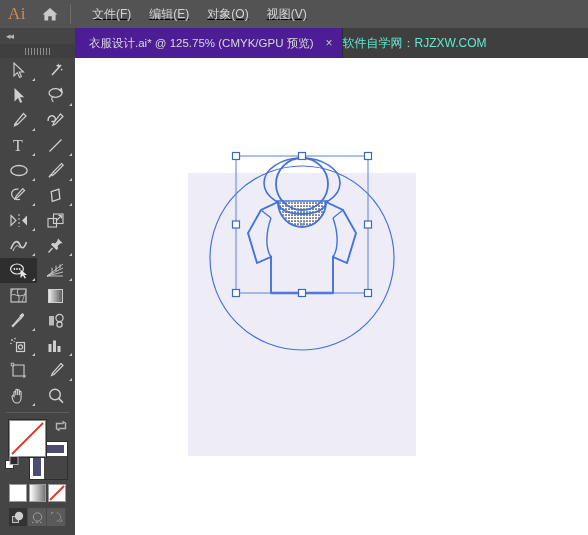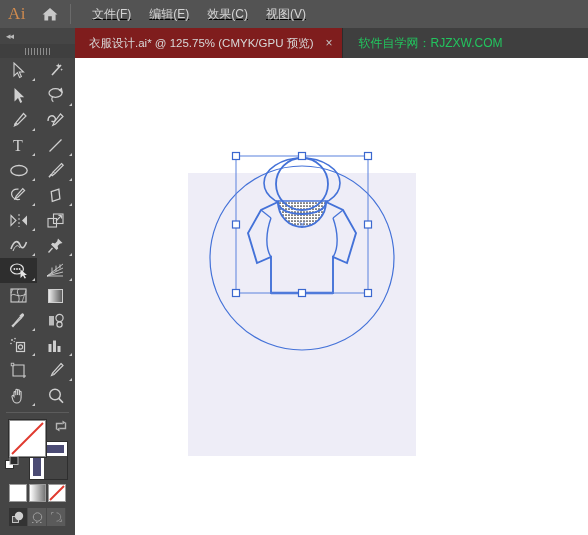--- a/index.html
+++ b/index.html
@@ -48,28 +48,28 @@
   .panel-grip {
     position: absolute; left: 0; top: 16px; width: 75px; height: 14px;
     background: #3f3f3f; display:flex; align-items:center; justify-content:center;
   }
   .grip-dots {
     width: 26px; height: 7px;
     background: repeating-linear-gradient(to right,#8d8d8d 0,#8d8d8d 1px,transparent 1px,transparent 3px);
   }
   .tab-strip { position:absolute; left:75px; top:0; right:0; height:30px; background:#3f3f3f; display:flex; align-items:stretch;}
   .doc-tab {
-    display: flex; align-items: center; background: #7f1d1d;
+    display: flex; align-items: center; background: #4c1d95;
     padding: 0 9px 0 14px; height: 30px; border-right: 1px solid #2c2c2c;
   }
   .doc-tab-label { color: #d8d8d8; font-size: 11.5px; white-space: nowrap; }
   .doc-tab-close { color: #c5c5c5; font-size: 12px; margin-left: 12px; line-height: 12px; }
   .watermark {
-    display:flex; align-items:center; color:#22c55e; font-size:12px;
-    padding-left: 16px; white-space:nowrap;
+    display:flex; align-items:center; color:#5eead4; font-size:12px;
+    padding-left: 0; white-space:nowrap;
   }
 
   
   .toolbar {
     position: absolute; left: 0; top: 58px; width: 75px; height: 477px;
     background: #454545;
   }
   .tool-grid { display: grid; grid-template-columns: 37px 37px; }
   .tool-cell {
     width: 37px; height: 25px; position: relative;
@@ -147,21 +147,21 @@
     <div class="ai-logo">Ai</div>
     <div class="home-btn">
       <svg width="18" height="16" viewBox="0 0 18 16">
         <path d="M9 2 L16.5 8.4 L14.6 8.4 L14.6 14.5 L10.8 14.5 L10.8 10.2 L7.2 10.2 L7.2 14.5 L3.4 14.5 L3.4 8.4 L1.5 8.4 Z" fill="#c9c9c9"></path>
       </svg>
     </div>
     <div class="menu-sep"></div>
     <div class="menu-items">
       <div class="menu-item">文件(F)</div>
       <div class="menu-item">编辑(E)</div>
-      <div class="menu-item">效果(C)</div>
+      <div class="menu-item">对象(O)</div>
       <div class="menu-item">视图(V)</div>
     </div>
   </div>
 
   <div class="tabbar">
     <div class="panel-collapse">
       <span class="collapse-arrows">◂◂</span>
     </div>
     <div class="panel-grip">
       <span class="grip-dots"></span>

